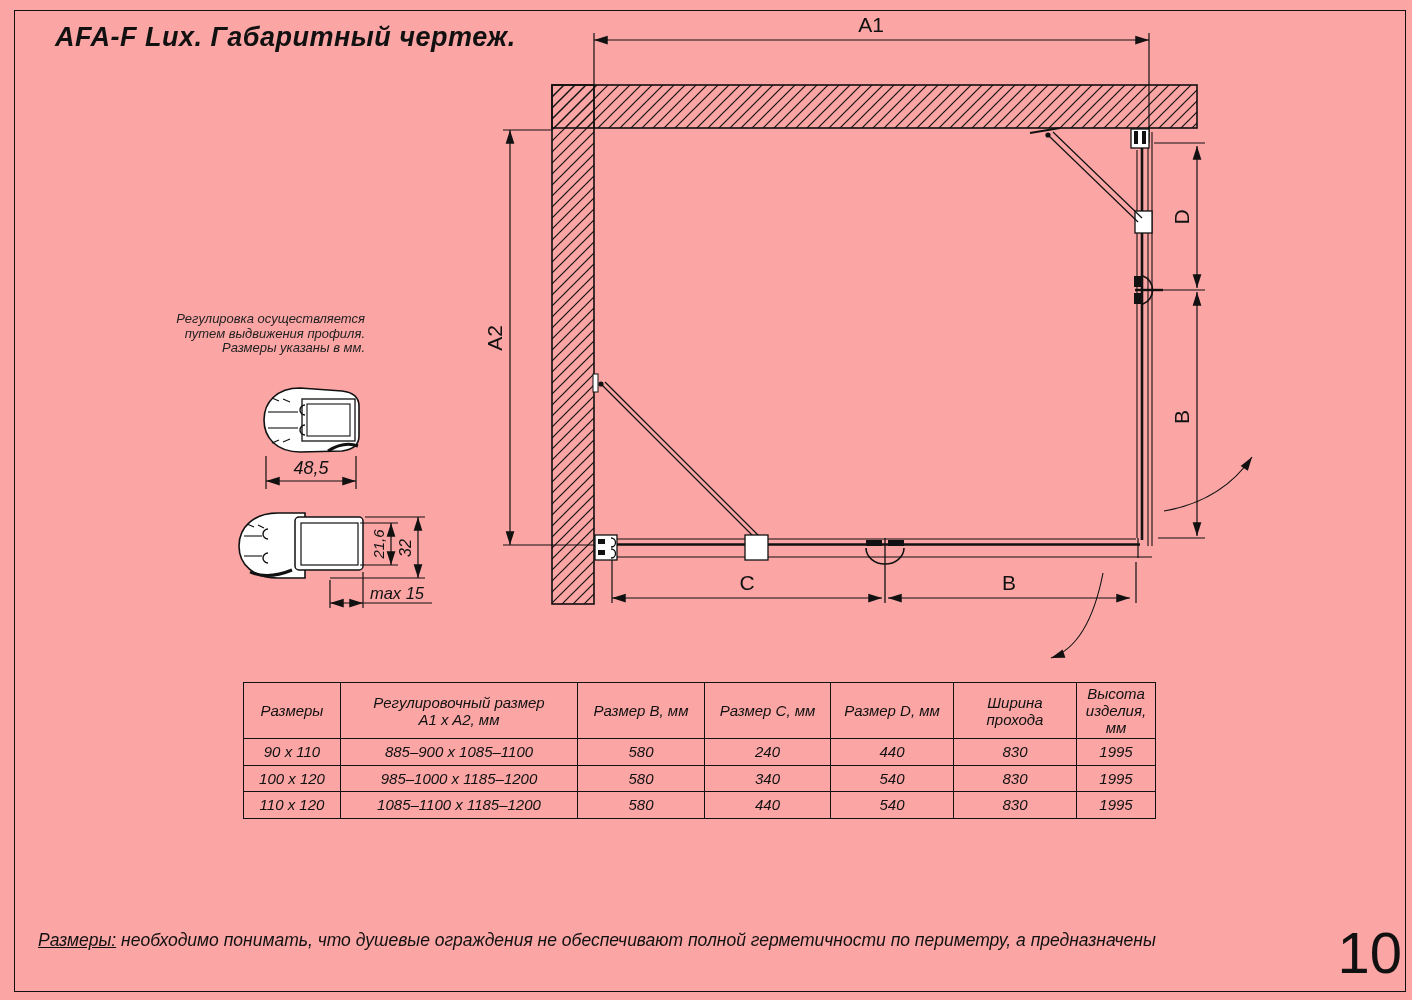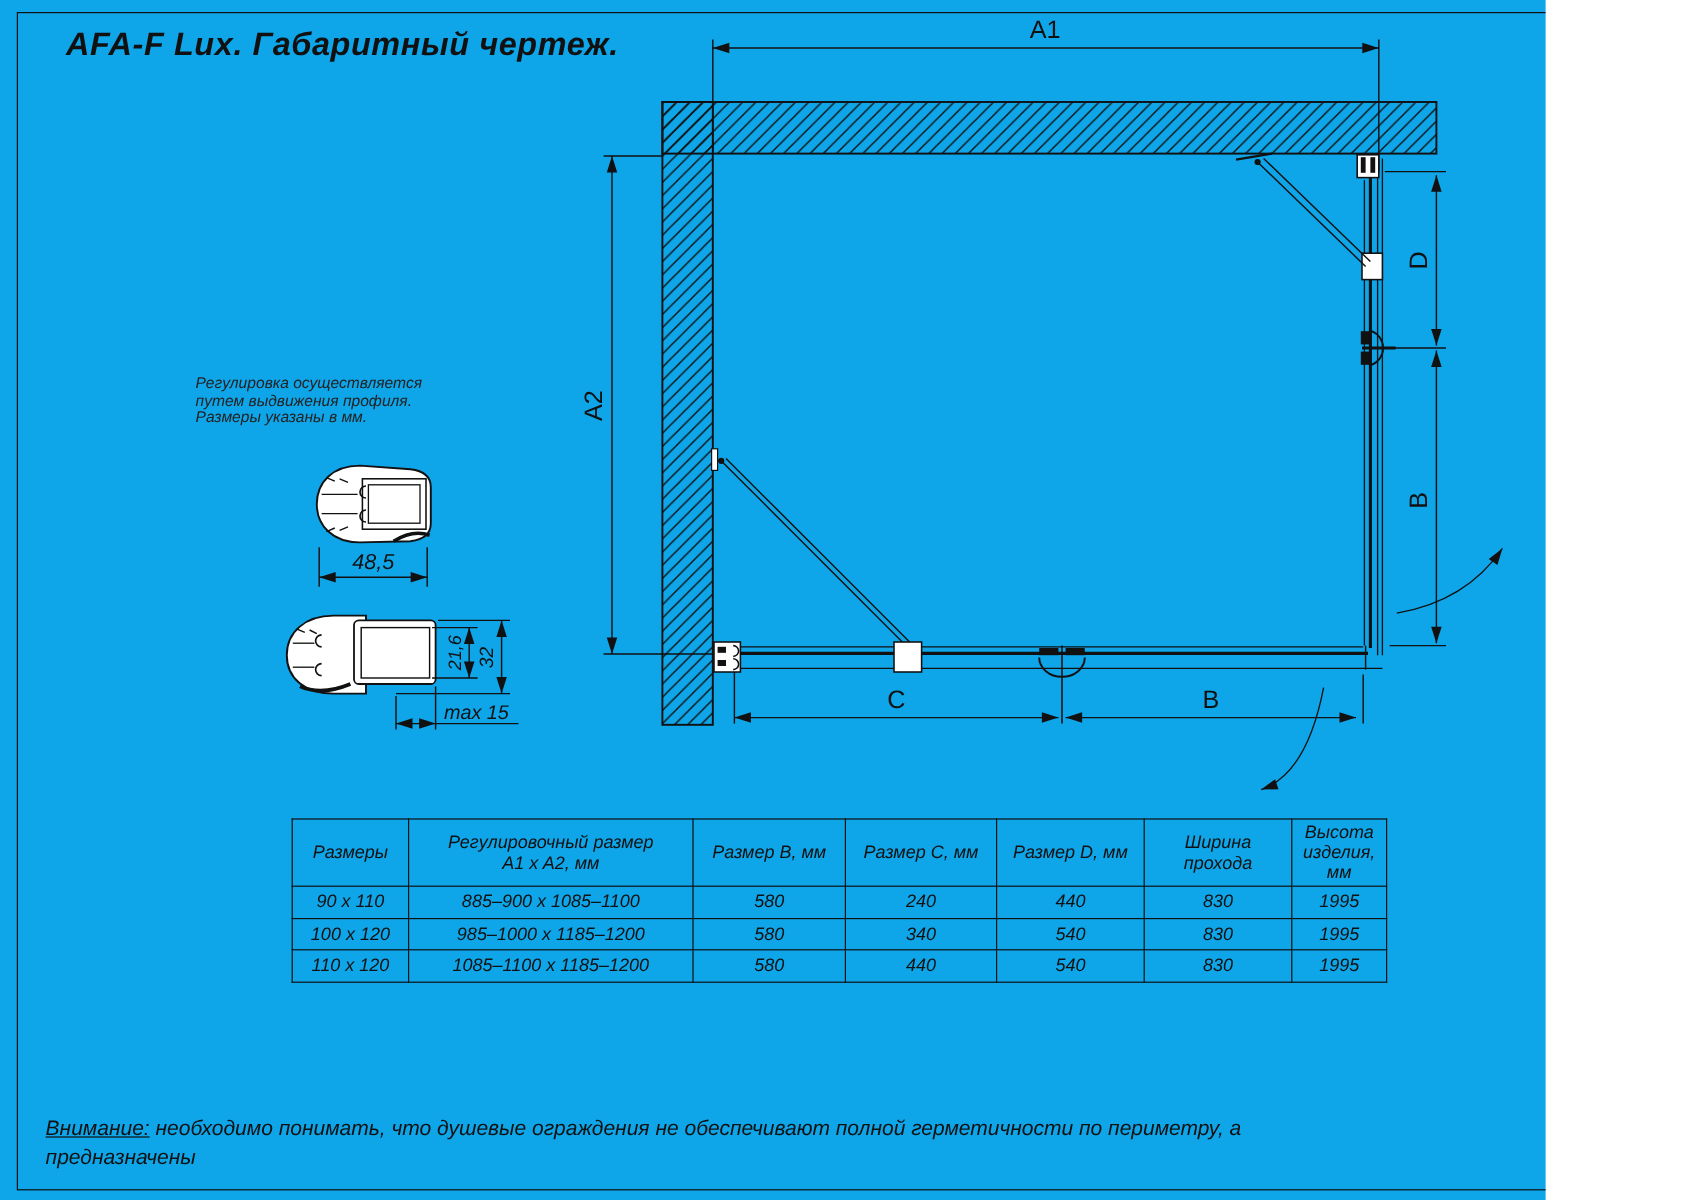--- a/index.html
+++ b/index.html
@@ -1,36 +1,36 @@
 <!DOCTYPE html>
 <html><head>
 <meta charset="utf-8">
 <style>
   html,body{margin:0;padding:0;background:#fff;}
-  .page{position:relative;width:1288px;height:1000px;background:#0ea5e9;overflow:hidden;
+  .page{position:relative;width:1412px;height:1000px;background:#fca5a5;overflow:hidden;
         font-family:"Liberation Sans",sans-serif;color:#111;}
   .frame{position:absolute;left:14px;top:10px;width:1392px;height:982px;
          border:1.6px solid #111;box-sizing:border-box;}
   .title{position:absolute;left:55px;top:22px;font-style:italic;font-weight:600;
          font-size:27px;letter-spacing:.5px;white-space:nowrap;}
   .drawing-svg{position:absolute;left:0;top:0;width:1415px;height:1000px;}
-  .note{position:absolute;left:163px;top:312px;width:202px;
+  .note{position:absolute;left:163px;top:312px;width:202px;text-align:right;
         font-style:italic;font-size:13px;line-height:14.5px;color:#222;}
   table.sizes{position:absolute;left:243px;top:682px;border-collapse:collapse;
         table-layout:fixed;width:912px;font-style:italic;font-size:15px;color:#111;}
   table.sizes th,table.sizes td{border:1.4px solid #111;text-align:center;
         vertical-align:middle;padding:0;font-weight:normal;overflow:hidden;}
   table.sizes thead tr{height:56px;}
   table.sizes tbody tr{height:26.5px;}
   table.sizes th{line-height:17px;}
   .warning{position:absolute;left:38px;top:928px;width:1120px;font-style:italic;
         font-size:17.5px;line-height:24px;color:#111;}
   .warning .u{text-decoration:underline;}
-  .pagenum{position:absolute;left:1322px;top:922px;width:80px;
-        font-size:66px;line-height:62px;color:#111;font-family:Liberation Serif, serif;}
+  .pagenum{position:absolute;left:1322px;top:922px;width:80px;text-align:right;
+        font-size:58px;line-height:62px;color:#111;}
   .dimtext{font-family:"Liberation Sans",sans-serif;font-size:21px;fill:#111;}
   .ptext{font-family:"Liberation Sans",sans-serif;font-style:italic;fill:#111;}
 </style>
 </head>
 <body>
 
 <div class="page">
   <div class="frame"></div>
 
   <div class="title">AFA-F Lux. Габаритный чертеж.</div>
@@ -264,17 +264,17 @@
           <td>580</td>
           <td>440</td>
           <td>540</td>
           <td>830</td>
           <td>1995</td>
         </tr>
       </tbody>
   </table>
 
   <div class="warning">
-    <span class="u">Внимание:</span><span> необходимо понимать, что душевые ограждения не обеспечивают полной герметичности по периметру, а предназначены</span><br>
+    <span class="u">Размеры:</span><span> необходимо понимать, что душевые ограждения не обеспечивают полной герметичности по периметру, а предназначены</span><br>
   </div>
 
   <div class="pagenum">10</div>
 </div>
 
 </body></html>

